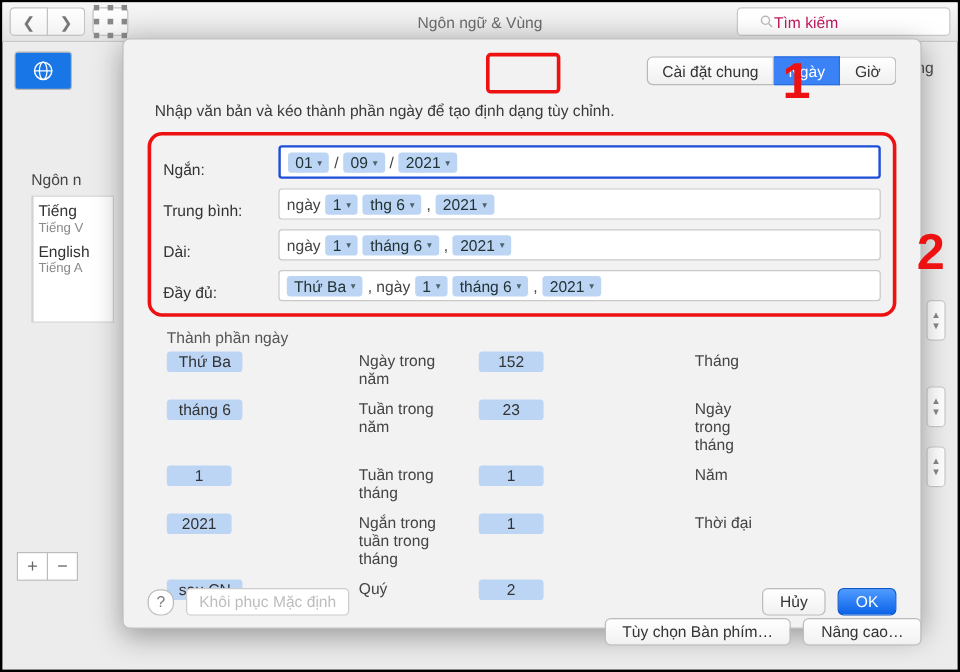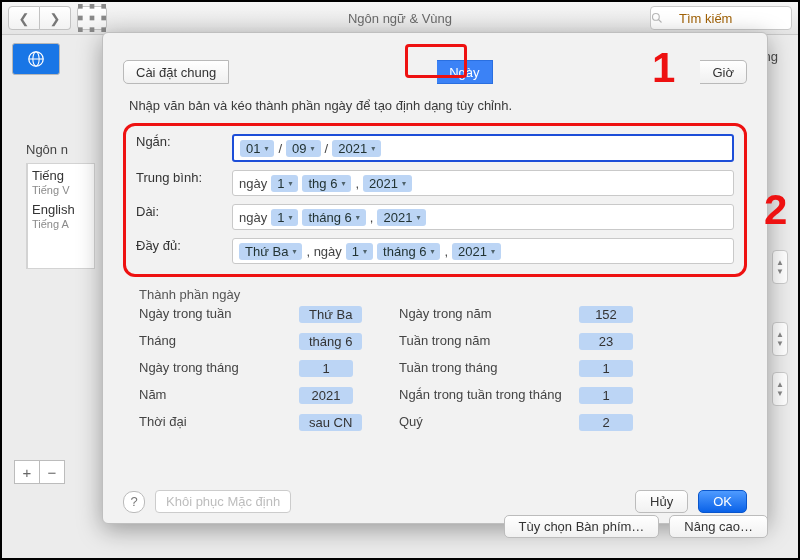--- a/index.html
+++ b/index.html
@@ -4,47 +4,47 @@
 <style>
   html,body{margin:0;padding:0;width:800px;height:560px;font-family:-apple-system,"Helvetica Neue",Arial,sans-serif;font-size:13px;color:#333;background:#fff;overflow:hidden}
   .frame{border:2px solid #000;width:796px;height:556px;position:relative;background:#ececec}
   .toolbar{height:32px;background:linear-gradient(#f6f6f6,#e4e4e4);border-bottom:1px solid #c9c9c9;display:flex;align-items:center;padding:0 6px;gap:6px;position:relative}
   .tb-btn{border:1px solid #c2c2c2;background:linear-gradient(#fff,#f2f2f2);border-radius:4px;height:22px;display:flex;align-items:center;justify-content:center;color:#777}
   .nav-group{display:flex}
   .nav-group .tb-btn{width:30px;border-radius:0}
   .nav-group .tb-btn:first-child{border-radius:4px 0 0 4px}
   .nav-group .tb-btn:last-child{border-radius:0 4px 4px 0;border-left:none}
   .title{position:absolute;left:0;right:0;text-align:center;color:#6a6a6a;font-size:13px;pointer-events:none}
-  .search{margin-left:auto;width:140px;height:22px;border:1px solid #c9c9c9;border-radius:4px;background:#fff;display:flex;align-items:center;padding:0 0;color:#a16207;gap:16px}
+  .search{margin-left:auto;width:140px;height:22px;border:1px solid #c9c9c9;border-radius:4px;background:#fff;display:flex;align-items:center;padding:0 18px;color:#be185d;gap:0}
   .search svg{width:12px;height:12px;opacity:.6}
   .body-row{display:flex;position:relative;padding:8px 10px 0 10px;gap:8px}
   .flag{width:46px;height:30px;background:#1976e6;border:1px solid #b7b7b7;border-radius:3px;display:flex;align-items:center;justify-content:center;color:#fff}
   .flag svg{width:18px;height:18px}
   .right-ghost{position:absolute;right:20px;top:14px;color:#4a4a4a}
   
   .sidebar{position:absolute;left:24px;top:140px;width:69px}
   .side-title{font-size:13px;color:#444}
   .side-list{margin-top:6px;background:#fff;border:1px solid #d3d3d3;border-left:2px solid #d3d3d3;height:96px;padding:4px 4px;font-size:13px}
   .side-list .item{line-height:16px}
   .side-list .sub{color:#8a8a8a;font-size:11px}
   .side-list .gap{height:6px}
   .footer-btns{position:absolute;left:12px;bottom:74px;display:flex}
   .sq{width:24px;height:22px;border:1px solid #bcbcbc;background:#fff;display:flex;align-items:center;justify-content:center;font-size:15px;color:#666}
   .sq+.sq{border-left:none}
   
   .sheet{position:absolute;left:100px;top:30px;right:30px;height:468px;background:#f2f2f2;border:1px solid #bfbfbf;border-radius:6px;box-shadow:0 6px 24px rgba(0,0,0,.35);padding:12px 20px 10px 20px}
-  .seg{display:flex;justify-content:space-between;margin-top:15px}
+  .seg{display:flex;justify-content:flex-end;margin-top:2px}
   .seg .s{border:1px solid #b9b9b9;background:linear-gradient(#fff,#f0f0f0);height:22px;padding:0 12px;display:flex;align-items:center;font-size:13px;color:#333}
   .seg .s+.s{border-left:none}
   .seg .s.first{border-radius:5px 0 0 5px}
   .seg .s.last{border-radius:0 5px 5px 0}
   .seg .s.sel{background:#3b82f6;color:#fff;border-color:#2a6fe0}
   .desc{text-align:left;margin:14px 0 10px 6px;color:#3a3a3a}
   .fmt-rows{border:3px solid #e11;border-radius:12px;padding:8px 10px 10px 10px}
-  .fmt{display:flex;align-items:flex-start;gap:10px;margin-bottom:8px}
+  .fmt{display:flex;align-items:flex-end;gap:10px;margin-bottom:8px}
   .fmt .lbl{width:86px;color:#333}
   .field{flex:1;background:#fff;border:2px solid #1d4ed8;border-radius:3px;height:24px;display:flex;align-items:center;padding:0 6px;gap:4px}
   .field.thin{border:1px solid #c9c9c9}
   .tok{background:#bcd5f5;border-radius:3px;padding:1px 6px;display:inline-flex;align-items:center;gap:4px;color:#233}
   .tok .car{font-size:8px;opacity:.7}
   .sep{color:#444}
   .sect-title{margin:10px 0 4px 16px;color:#555}
   .comp{display:grid;grid-template-columns:150px 90px 170px 60px;row-gap:10px;column-gap:10px;margin-left:16px}
   .comp .cl{color:#444}
   .pill{background:#bcd5f5;border-radius:3px;padding:1px 10px;display:inline-block;text-align:center;min-width:34px}
@@ -211,21 +211,20 @@
         <span class="tok">
               <span>2021</span>
               <span class="car">▾</span>
             </span>
       </div>
     </div>
   </div>
 
   <div class="sect-title">Thành phần ngày</div>
   <div class="comp">
-    <div class="cl">Ngày trong tuần</div>
         <div><span class="pill">Thứ Ba</span></div>
     <div class="cl">Ngày trong năm</div>
         <div><span class="pill">152</span></div>
     <div class="cl">Tháng</div>
         <div><span class="pill">tháng 6</span></div>
     <div class="cl">Tuần trong năm</div>
         <div><span class="pill">23</span></div>
     <div class="cl">Ngày trong tháng</div>
         <div><span class="pill">1</span></div>
     <div class="cl">Tuần trong tháng</div>

